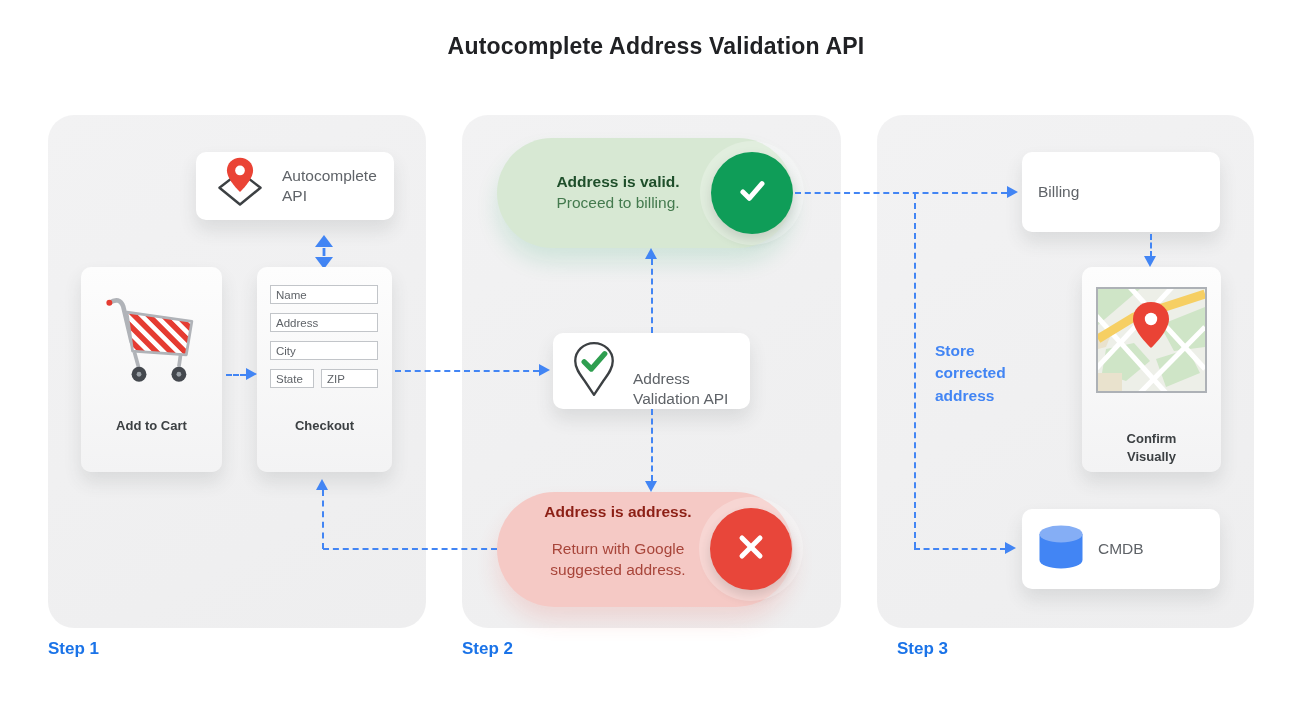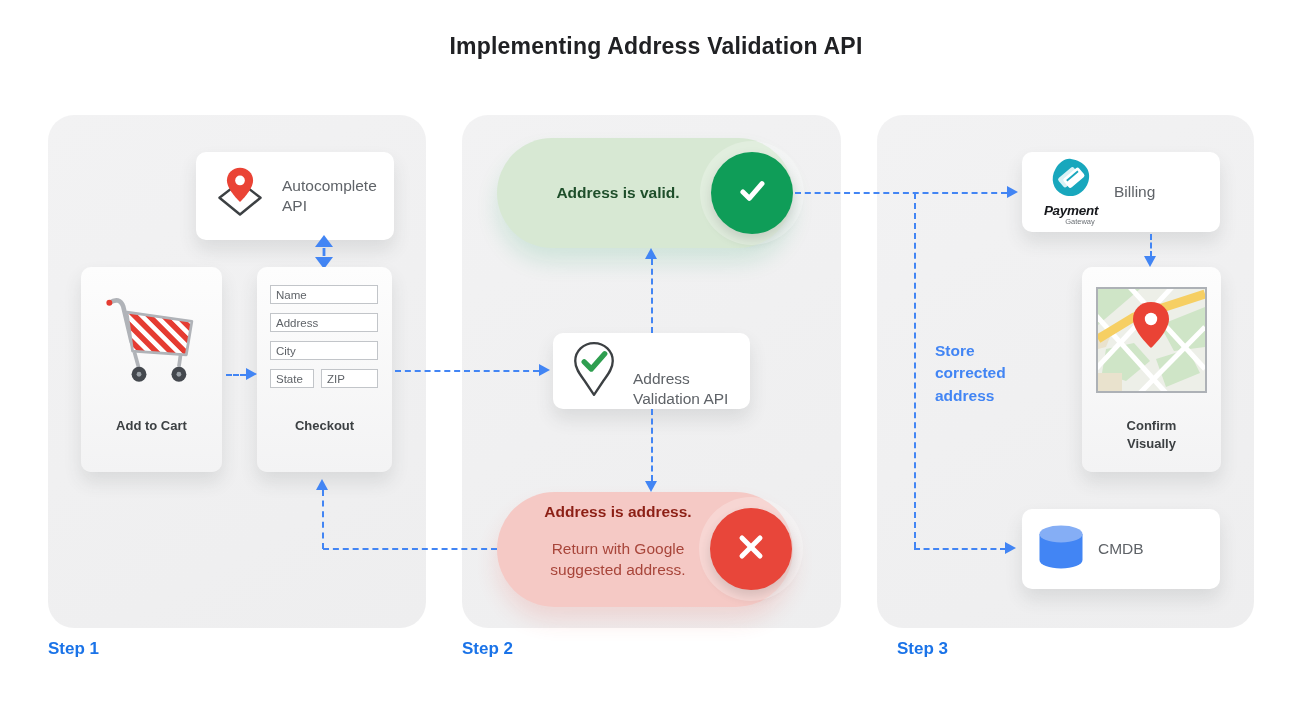--- a/index.html
+++ b/index.html
@@ -25,21 +25,21 @@
     position:absolute; background:#ffffff; border-radius:10px;
     box-shadow:0 10px 18px rgba(60,64,67,.12);
   }
   .api-card{ display:flex; align-items:center; gap:14px; padding:0 10px 0 16px; }
   .card-label{ font-size:15.5px; color:#5f6368; line-height:1.3; }
   .tile{ background:linear-gradient(180deg,#fdfdfd 0%,#f3f3f4 100%); }
   .tile-label{
     position:absolute; top:150px; left:0; right:0; text-align:center;
     font-weight:700; color:#3c4043; font-size:13px; line-height:1.35;
   }
-  .tile-label .wrap{ display:inline-block; max-width:92px; }
+  .tile-label .wrap{ display:inline-block; max-width:92px;margin-top:13px; }
 
   
   .hline{ position:absolute; border-top:2px dashed #4285f4; height:0; }
   .vline{ position:absolute; border-left:2px dashed #4285f4; width:0; }
   .arr{ position:absolute; width:0; height:0; }
   .arr-right{ border-top:6px solid transparent; border-bottom:6px solid transparent; border-left:11px solid #4285f4; }
   .arr-up{ border-left:6px solid transparent; border-right:6px solid transparent; border-bottom:11px solid #4285f4; }
   .arr-down{ border-left:6px solid transparent; border-right:6px solid transparent; border-top:11px solid #4285f4; }
 
   
@@ -79,27 +79,27 @@
   .note{
     position:absolute; left:935px; top:340px; width:90px;
     color:#4285f4; font-weight:700; font-size:15.5px; line-height:1.45;
   }
 </style>
 </head>
 <body>
 
 <div class="canvas">
 
-  <div class="title">Implementing Address Validation API</div>
+  <div class="title">Autocomplete Address Validation API</div>
 
   <div class="panel panel1"></div>
   <div class="panel panel2"></div>
   <div class="panel panel3"></div>
 
-  <div class="card api-card" style="left:196px;top:152px;width:198px;height:88px;">
+  <div class="card api-card" style="left:196px;top:152px;width:198px;height:68px;">
     <span>
       <svg width="56" height="56" viewBox="0 0 60 60">
         <polygon points="30,17 52,34 30,52 8,34" fill="#ffffff" stroke="#3c4043" stroke-width="2.6" stroke-linejoin="round"></polygon>
         <path d="M30 2 c-8 0 -14 6 -14 13.5 c0 10 14 23 14 23 s14 -13 14 -23 C44 8 38 2 30 2 Z" fill="#ea4335"></path>
         <circle cx="30" cy="15.5" r="5.2" fill="#ffffff"></circle>
       </svg>
     </span>
     <span class="card-label" style="max-width:112px;">Autocomplete API</span>
   </div>
 
@@ -145,20 +145,21 @@
       </div>
     </div>
     <div class="tile-label">Checkout</div>
   </div>
 
   <div class="step-label" style="left:48px;">Step 1</div>
 
   <div class="pill pill-valid">
     <div class="pill-text">
       <div class="t1">Address is valid.</div>
+      <div class="t2">Proceed to billing.</div>
     </div>
   </div>
   <div class="badge badge-green">
     <span>
       <svg width="40" height="40" viewBox="0 0 44 44">
         <polyline points="12,23 19,30 33,14" fill="none" stroke="#ffffff" stroke-width="5.5" stroke-linecap="round" stroke-linejoin="round"></polyline>
       </svg>
     </span>
   </div>
 
@@ -183,32 +184,20 @@
       <svg width="34" height="34" viewBox="0 0 34 34">
         <line x1="8" y1="8" x2="26" y2="26" stroke="#ffffff" stroke-width="5" stroke-linecap="round"></line>
         <line x1="26" y1="8" x2="8" y2="26" stroke="#ffffff" stroke-width="5" stroke-linecap="round"></line>
       </svg>
     </span>
   </div>
 
   <div class="step-label" style="left:462px;">Step 2</div>
 
   <div class="card api-card" style="left:1022px;top:152px;width:198px;height:80px;gap:10px;">
-    <span class="pg-logo">
-      <svg width="44" height="42" viewBox="0 0 48 46">
-        <path d="M24 1 C38 3 47 13 43 26 C39 39 26 45 15 40 C4 35 1 22 7 12 C11 5 17 0 24 1 Z" fill="#18a7bd"></path>
-        <g transform="rotate(-40 24 21)">
-          <rect x="11" y="13" width="22" height="13" rx="2.5" fill="#d9f2f6"></rect>
-          <rect x="15" y="17" width="22" height="13" rx="2.5" fill="#ffffff"></rect>
-          <line x1="18" y1="21" x2="34" y2="21" stroke="#18a7bd" stroke-width="2"></line>
-        </g>
-      </svg>
-      <div class="pg-word">Payment</div>
-      <div class="pg-sub">Gateway</div>
-    </span>
     <span class="card-label">Billing</span>
   </div>
 
   <div class="card tile" style="left:1082px;top:267px;width:139px;height:205px;">
     <div class="map-frame">
       <svg width="107" height="102" viewBox="0 0 107 102">
         <rect width="107" height="102" fill="#edefe8"></rect>
         <polygon points="0,0 42,0 0,36" fill="#cfe5c7"></polygon>
         <polygon points="62,36 107,18 107,58 76,62" fill="#cfe5c7"></polygon>
         <polygon points="8,60 36,54 52,72 28,92 4,84" fill="#cfe5c7"></polygon>

